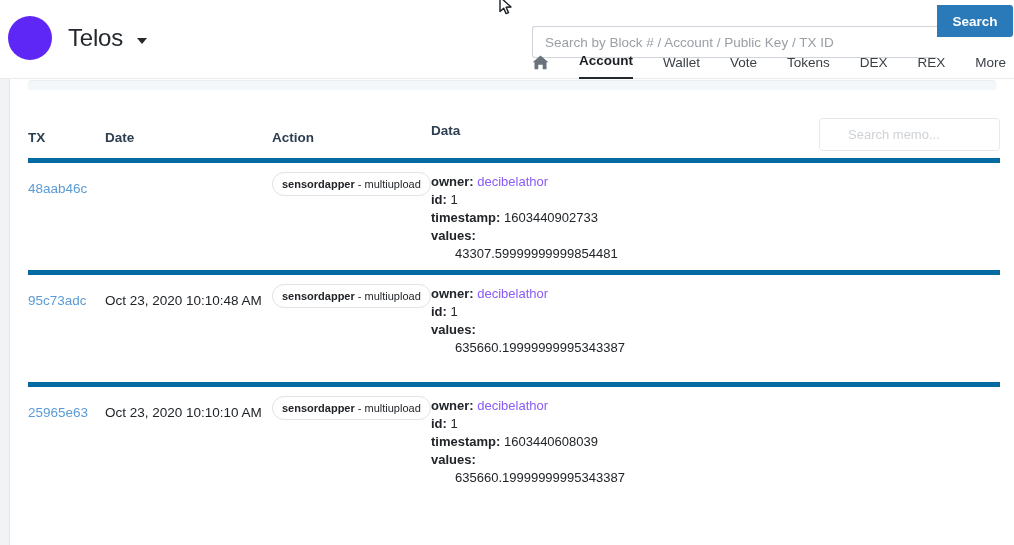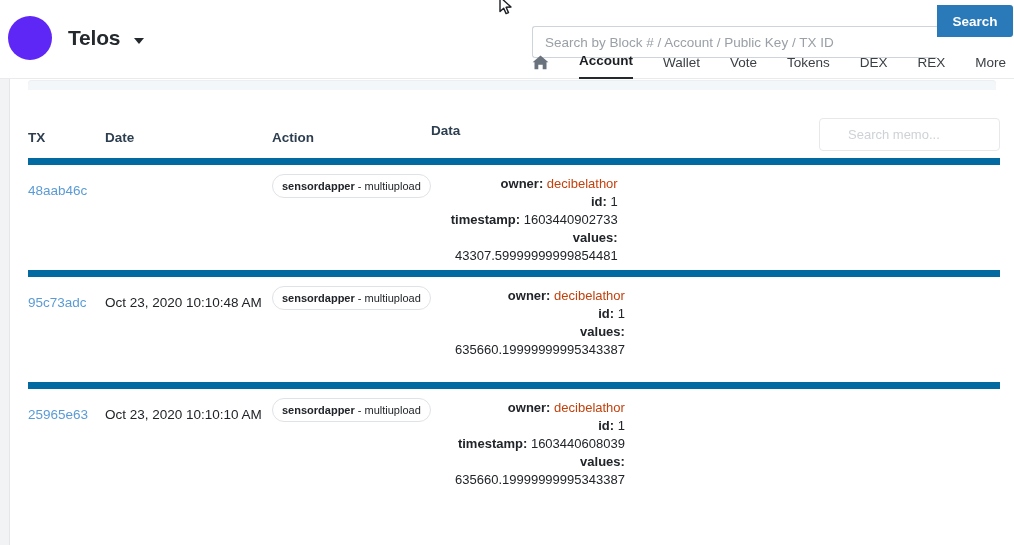--- a/index.html
+++ b/index.html
@@ -34,22 +34,22 @@
     align-items: center;
   }
   .brand-logo {
     width: 44px;
     height: 44px;
     border-radius: 50%;
     background: #5f27f5;
     display: block;
   }
   .brand-name {
-    font-size: 21px;
-    font-weight: bold;
+    font-size: 24px;
+    font-weight: normal;
     color: #24292e;
     margin-left: 16px;
     letter-spacing: -0.2px;
   }
   .brand-caret {
     margin-left: 14px;
     width: 0; height: 0;
     border-left: 5px solid transparent;
     border-right: 5px solid transparent;
     border-top: 6px solid #24292e;
@@ -190,25 +190,24 @@
     font-size: 13px;
     color: #495057;
     font-family: "Liberation Sans", sans-serif;
     outline: none;
     background: #fff;
   }
   .memo-input::placeholder { color: #ced2d6; }
 
   .row {
     position: relative;
-    border-top: 7px solid #0369a1;
+    border-top: 5px solid #0369a1;
     padding: 16px 0 14px 0;
     min-height: 112px;
     box-sizing: border-box;
-    text-align: right;
   }
   .cell-tx {
     position: absolute;
     left: 0;
     top: 18px;
     font-size: 13.5px;
     color: #5b9bd5;
     cursor: pointer;
   }
   .cell-date {
@@ -238,21 +237,21 @@
   .cell-data {
     position: absolute;
     left: 403px;
     top: 10px;
     font-size: 13px;
     color: #212529;
     line-height: 18px;
   }
   .dline { white-space: nowrap; }
   .dkey { font-weight: bold; }
-  .dlink { color: #c2410c; cursor: pointer; }
+  .dlink { color: #8b5cf6; cursor: pointer; }
   .dval-indent { padding-left: 24px; white-space: nowrap; }
 
   
   .cursor {
     position: absolute;
     left: 499px;
     top: -4px;
     z-index: 50;
     pointer-events: none;
   }

